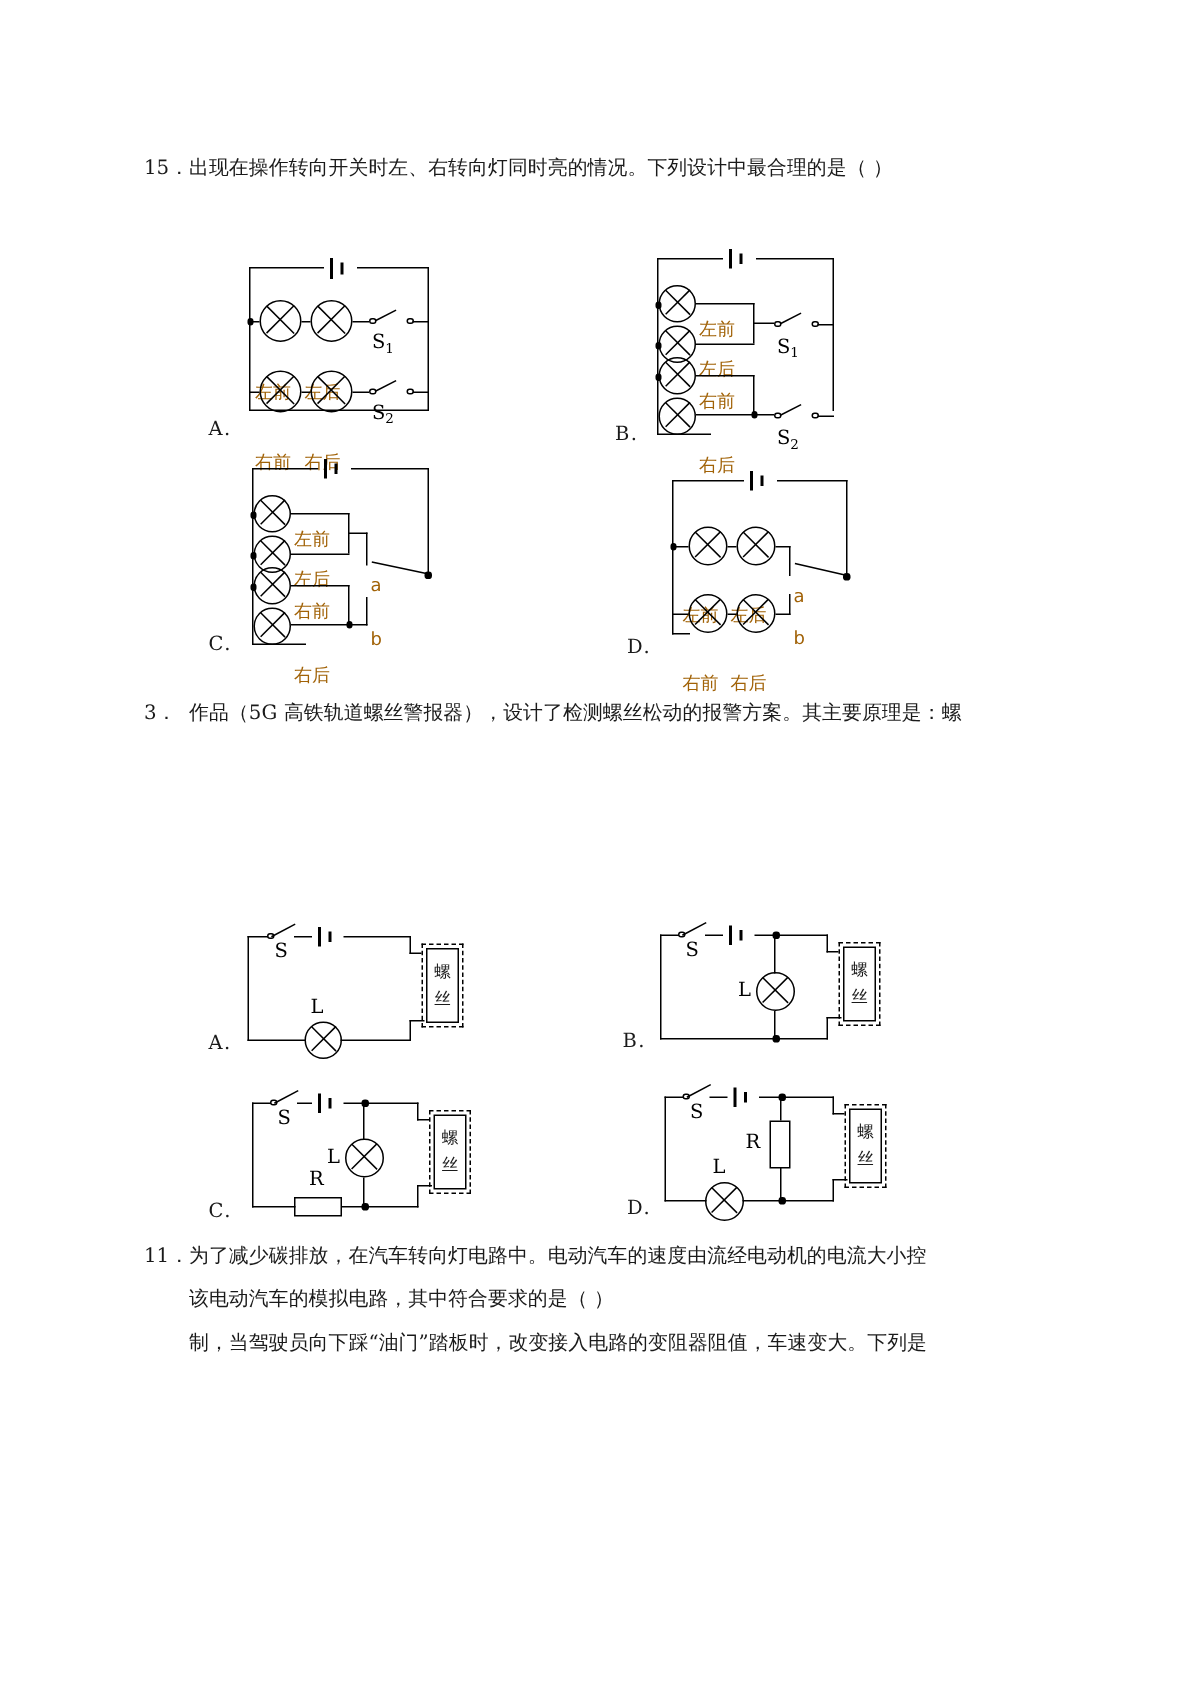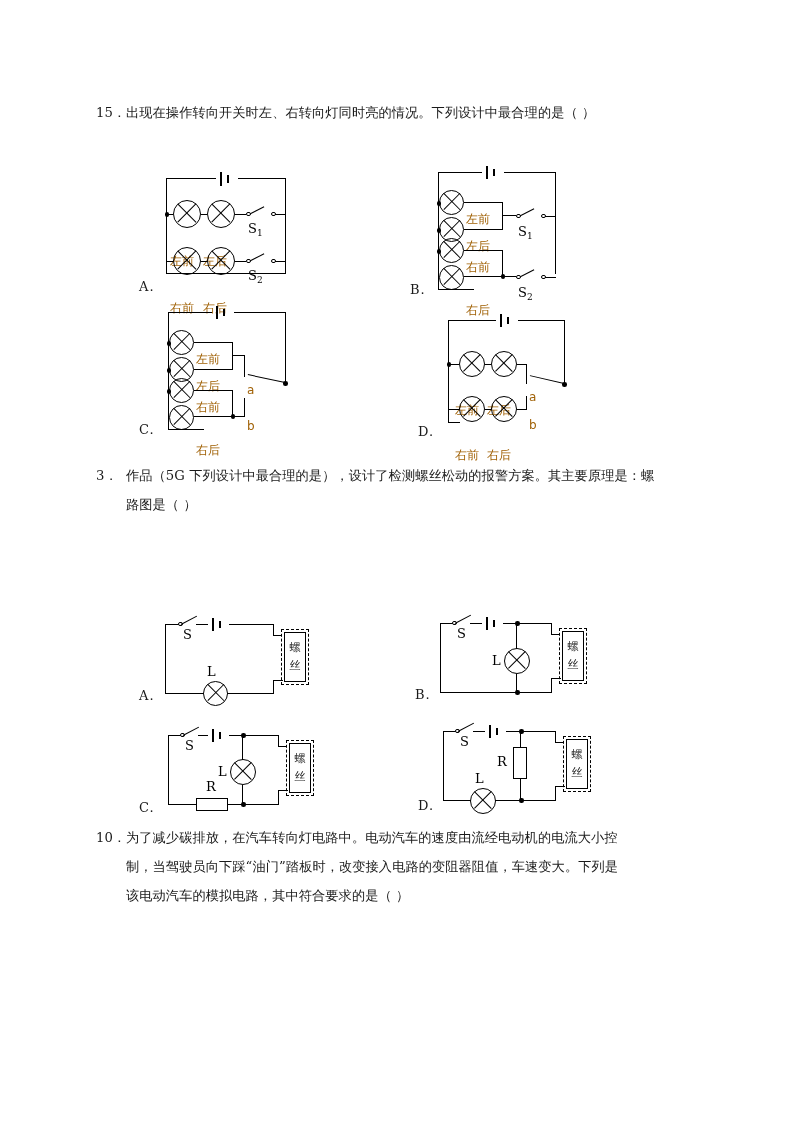--- a/index.html
+++ b/index.html
@@ -394,24 +394,21 @@
 
     <div class="wire h" style="left:92px; top:65px; width:35px; transform: rotate(13deg); transform-origin: right center;"></div>
     <div class="node" style="left:125px; top:64px;"></div>
   </div>
   <div class="opt-label" style="position:absolute; left:418px; top:424px;">D.</div>
 
   <div class="question" style="top:461px;">
     <div class="q-num">3．</div>
     <div class="q-body">
       <p>
-          <span class="q-line">作品（5G 下列设计中最合理的是），设计了检测螺丝松动的报警方案。其主要原理是：螺</span>
-        </p>
-      <p>
-          <span class="q-line">路图是（       ）</span>
+          <span class="q-line">作品（5G 高铁轨道螺丝警报器），设计了检测螺丝松动的报警方案。其主要原理是：螺</span>
         </p>
     </div>
   </div>
 
   <div class="circ" style="left:165px; top:616px; width:155px; height:84px;">
     <div class="wire h" style="left:0px; top:8px; width:14px;"></div>
     <div class="switch" style="left:13px; top:0px; width:30px; height:16px;">
       <div class="hinge" style="left:0px; top:5.5px;"></div>
       <div class="blade" style="left:3px; top:8px; width:18px; transform: rotate(-28deg);"></div>
     </div>
@@ -546,27 +543,27 @@
     <div class="node" style="left:76px; top:73px;"></div>
     <div class="wire h" style="left:52px; top:75px; width:61px;"></div>
     <div class="lamp" style="left:27px; top:63px; width:26px; height:26px;"></div>
     <div class="clabel-serif" style="left:32px; top:46px;">L</div>
     <div class="wire h" style="left:0px; top:75px; width:28px;"></div>
     <div class="wire v" style="left:0px; top:6px; height:70px;"></div>
   </div>
   <div class="opt-label" style="position:absolute; left:418px; top:798px;">D.</div>
 
   <div class="question" style="top:823px;">
-    <div class="q-num">10．</div>
+    <div class="q-num">11．</div>
     <div class="q-body">
       <p>
           <span class="q-line">为了减少碳排放，在汽车转向灯电路中。电动汽车的速度由流经电动机的电流大小控</span>
         </p>
       <p>
+          <span class="q-line">该电动汽车的模拟电路，其中符合要求的是（       ）</span>
+        </p>
+      <p>
           <span class="q-line">制，当驾驶员向下踩“油门”踏板时，改变接入电路的变阻器阻值，车速变大。下列是</span>
         </p>
-      <p>
-          <span class="q-line">该电动汽车的模拟电路，其中符合要求的是（       ）</span>
-        </p>
     </div>
   </div>
 
 </div>
 
 </body></html>

